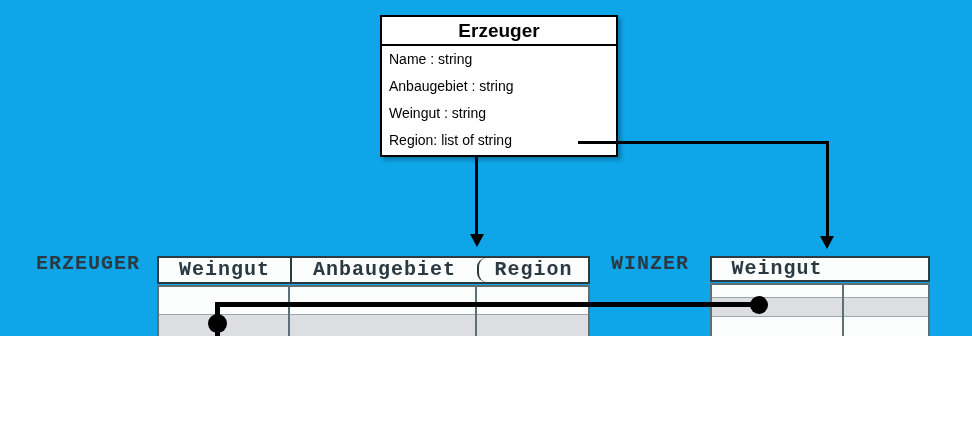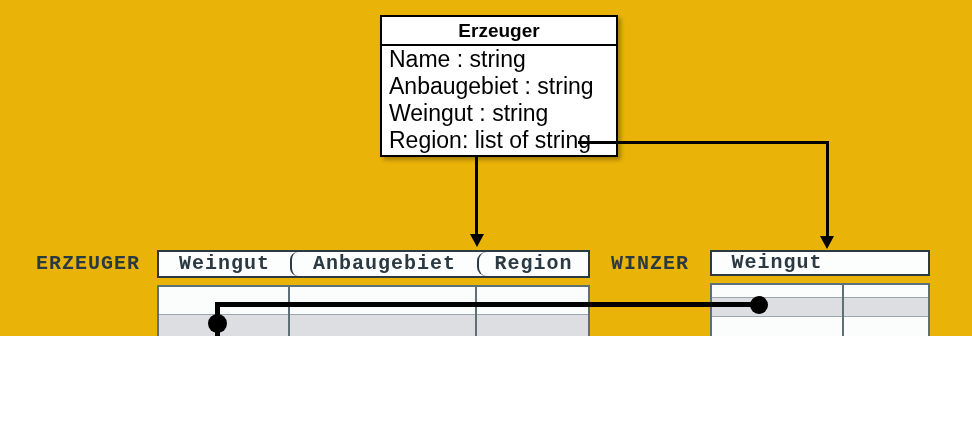--- a/index.html
+++ b/index.html
@@ -1,48 +1,48 @@
 <!DOCTYPE html>
 <html><head>
 <meta charset="utf-8">
 <style>
   html,body{margin:0;padding:0;}
   .stage{
     position:relative;width:972px;height:336px;overflow:hidden;
-    background:#eab308;font-family:"Liberation Sans",sans-serif;color:#000;
+    background:#0ea5e9;font-family:"Liberation Sans",sans-serif;color:#000;
   }
   
   .classbox{
     position:absolute;left:380px;top:15px;width:238px;height:142px;
     box-sizing:border-box;background:#ffffff;border:2px solid #000;
     box-shadow:3px 3px 4px rgba(0,0,0,0.28);
   }
   .classbox .title{
     height:27px;line-height:27px;text-align:center;
     font-weight:bold;font-size:19px;border-bottom:2px solid #000;
   }
   .classbox .attr{
-    height:27px;line-height:27px;padding-left:7px;font-size:23px;white-space:nowrap;
+    height:27px;line-height:27px;padding-left:7px;font-size:14px;white-space:nowrap;
   }
   
   .aline{position:absolute;background:#000;}
   .ahead{
     position:absolute;width:0;height:0;
     border-left:7px solid transparent;border-right:7px solid transparent;
     border-top:13px solid #000;
   }
   
   .tbl-label{
     position:absolute;font-family:"Liberation Mono","DejaVu Sans Mono",monospace;
     font-weight:bold;font-size:20px;letter-spacing:1px;color:#2b3a42;white-space:nowrap;
   }
   
   .thead{
     position:absolute;box-sizing:border-box;display:flex;
-    border:2px solid #2c3a42;background:#fcfdfd;
+    border:2px solid #2c3a42;background:#fcfdfd;margin-top:6px;
   }
   .thead .cell{
     box-sizing:border-box;text-align:center;
     font-family:"Liberation Mono","DejaVu Sans Mono",monospace;font-weight:bold;
     font-size:20px;letter-spacing:1px;color:#2b3a42;line-height:23px;white-space:nowrap;
   }
   .thead .cell + .cell{border-left:2px solid #2c3a42;}
   
   .tbody{
     position:absolute;box-sizing:border-box;
@@ -72,21 +72,21 @@
   <div class="ahead" style="left:470px;top:234px;"></div>
 
   <div class="aline" style="left:578px;top:141px;width:251px;height:3px;"></div>
   <div class="aline" style="left:826px;top:141px;width:3px;height:97px;"></div>
   <div class="ahead" style="left:820px;top:236px;"></div>
 
   <div class="tbl-label" style="left:36px;top:252px;">ERZEUGER</div>
 
   <div class="thead" style="left:157px;top:250px;width:433px;height:28px;">
     <div class="cell" style="width:131px;">Weingut</div>
-    <div class="cell" style="width:187px;border-radius:8px;">Anbaugebiet</div>
+    <div class="cell" style="width:187px;">Anbaugebiet</div>
     <div class="cell" style="flex:1;border-radius:9px;">Region</div>
   </div>
 
   <div class="tbody" style="left:157px;top:285px;width:433px;height:118px;">
     <div class="band" style="top:27px;height:24px;"></div>
     <div class="hline" style="top:27px;"></div>
     <div class="hline" style="top:51px;"></div>
     <div class="hline" style="top:75px;"></div>
     <div class="hline" style="top:99px;"></div>
     <div class="vline" style="left:129px;"></div>

